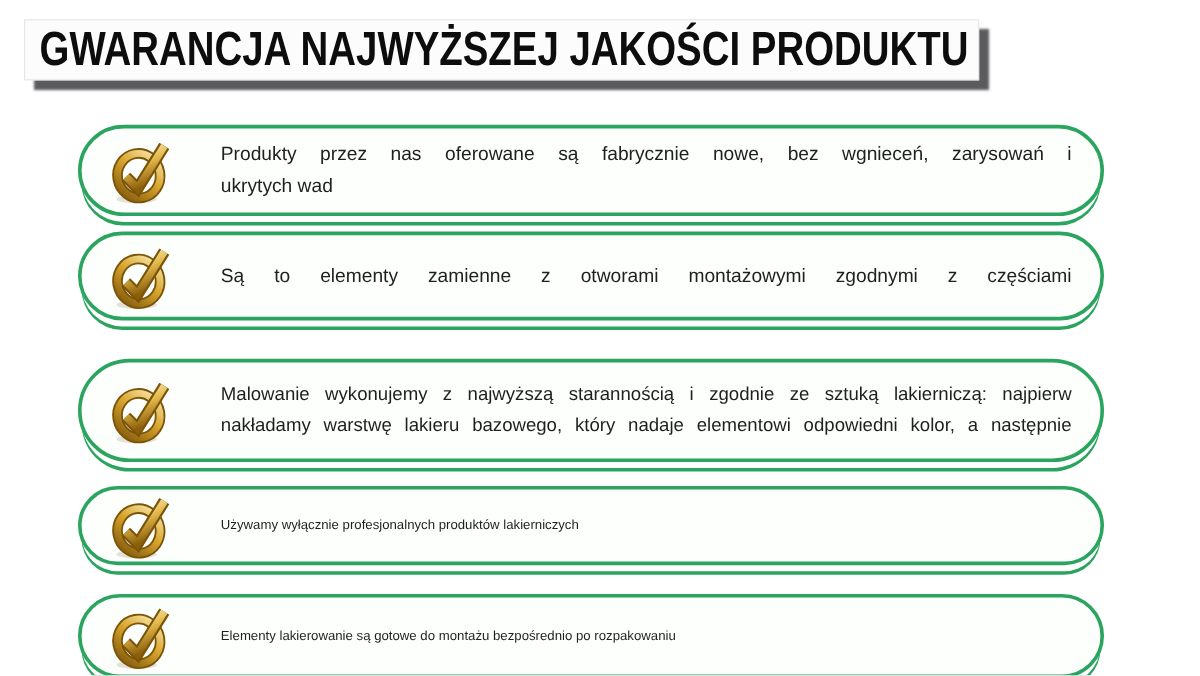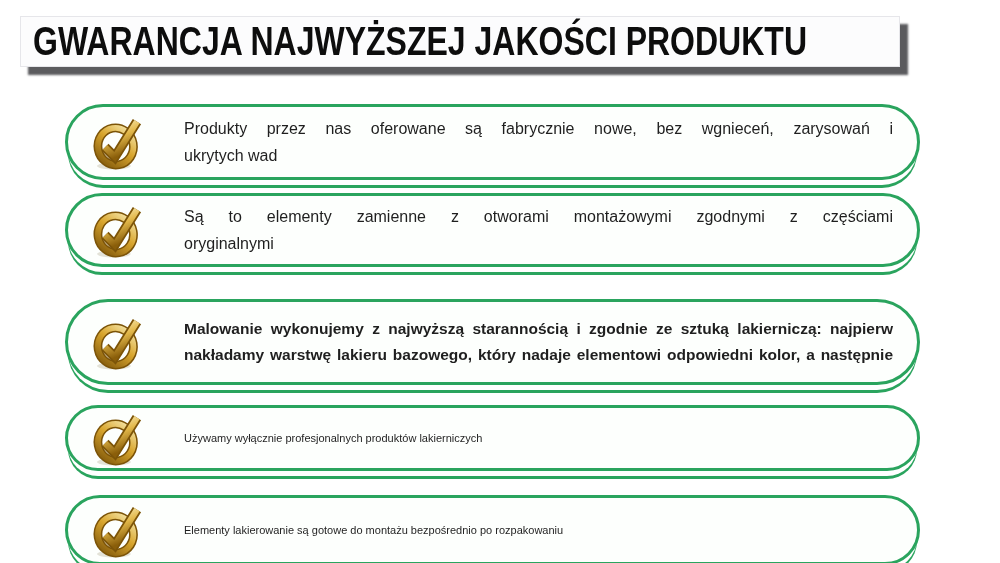--- a/index.html
+++ b/index.html
@@ -11,21 +11,21 @@
     --page-bg:#ffffff;
   }
   *{box-sizing:border-box;margin:0;padding:0;}
   html,body{background:#fff;}
   body{font-family:"Liberation Sans", sans-serif;}
   .canvas{
     position:relative;width:1000px;height:563px;background:var(--page-bg);
     overflow:hidden;
   }
   .title-box{
-    position:absolute;left:20px;top:16px;width:880px;height:51px;
+    position:absolute;left:20px;top:16px;width:796px;height:51px;
     background:#fcfcfd;border:1px solid #e6e6ea;
     box-shadow:8px 8px 2px 0 var(--title-shadow);
     display:flex;align-items:center;padding-left:12px;overflow:visible;white-space:nowrap;
   }
   .title-text{
     font-size:40px;font-weight:bold;color:var(--title-color);
     letter-spacing:0px;display:inline-block;transform:scaleX(0.80);transform-origin:left center;
   }
   .pills{
     position:absolute;left:65px;top:104px;width:855px;
@@ -45,21 +45,21 @@
   .pill:nth-child(5){height:70px;}
   .icon{
     flex:0 0 auto;width:62px;height:62px;margin-right:32px;
     display:flex;align-items:center;justify-content:center;
   }
   .icon svg{width:62px;height:62px;display:block;}
   .pill-text{
     flex:1 1 auto;color:var(--text-color);
     font-size:16px;line-height:27px;
   }
-  .pill:nth-child(3) .pill-text{font-size:15.5px;line-height:26px;font-weight:bold;}
+  .pill:nth-child(3) .pill-text{font-size:15.5px;line-height:26px;}
   .pill:nth-child(4) .pill-text,
   .pill:nth-child(5) .pill-text{font-size:11px;}
   .line{text-align:left;}
   .line.just{text-align:justify;text-align-last:justify;}
 </style>
 </head>
 <body>
 
 <div class="canvas">
   <div class="title-box">
@@ -115,21 +115,20 @@
         <g transform="rotate(-10 29 40)">
           <ellipse cx="29" cy="40" rx="20" ry="21" fill="none" stroke="#7c5408" stroke-width="10"></ellipse>
           <ellipse cx="29" cy="40" rx="20" ry="21" fill="none" stroke="url(#gr)" stroke-width="6.5"></ellipse>
         </g>
         <path d="M17 41 L28 52 L53 12" fill="none" stroke="#7c5408" stroke-width="11"></path>
         <path d="M17 41 L28 52 L53 12" fill="none" stroke="url(#gc)" stroke-width="7"></path>
       </svg>
     </span>
     <div class="pill-text">
           <div class="line just">Są to elementy zamienne z otworami montażowymi zgodnymi z częściami</div>
-          <div class="line">oryginalnymi</div>
         </div>
   </div>
 
   <div class="pill">
     <span class="icon">
       <svg viewBox="0 0 70 70" xmlns="http://www.w3.org/2000/svg">
         <defs>
           <linearGradient id="gr" x1="1" y1="0" x2="0" y2="1">
             <stop offset="0" stop-color="#f8ecb4"></stop>
             <stop offset="0.45" stop-color="#d9a62e"></stop>

